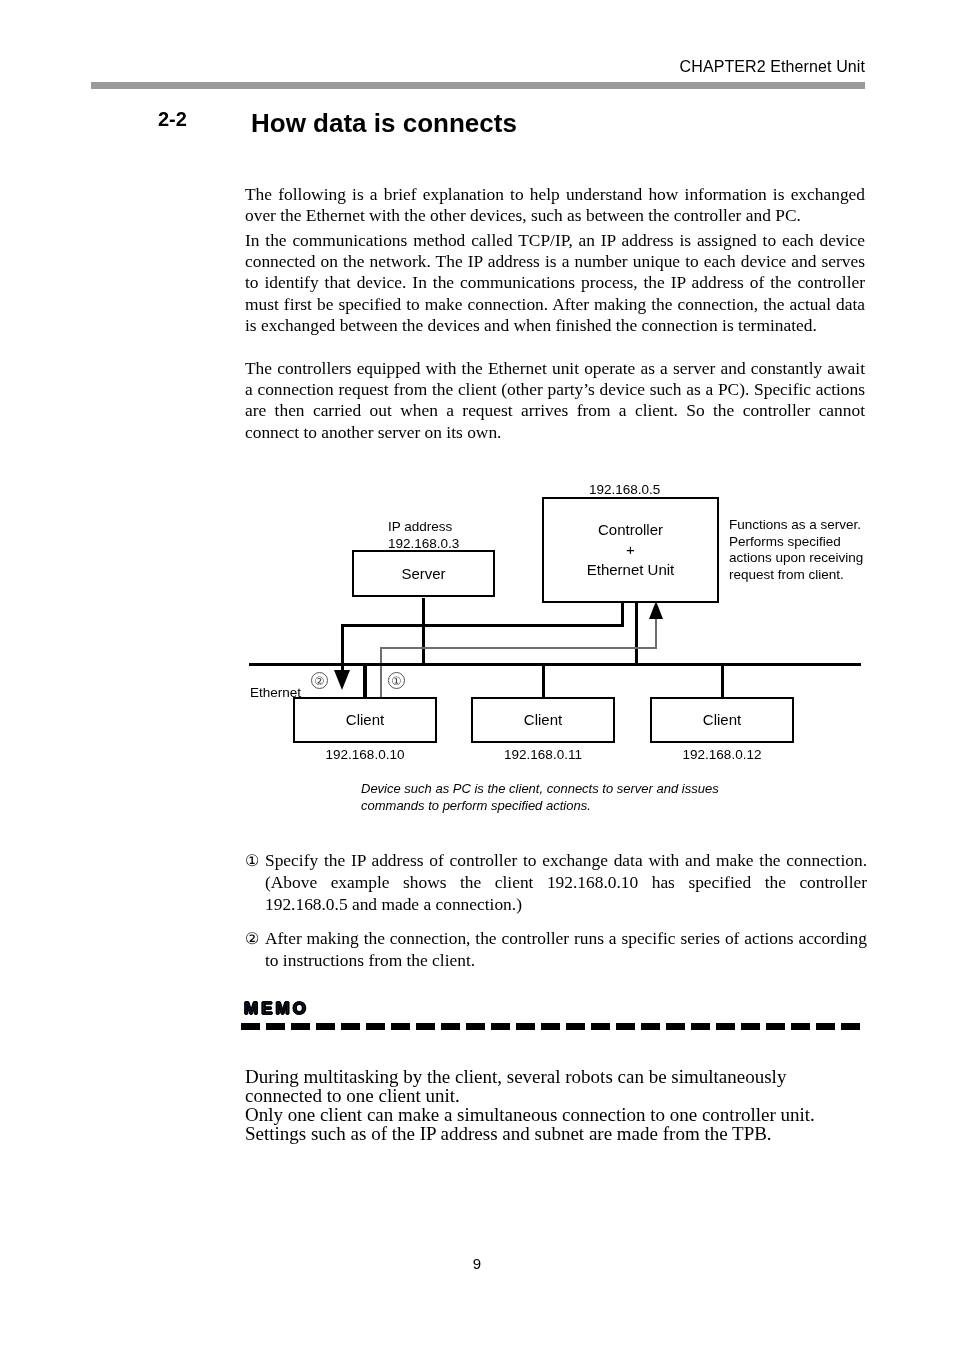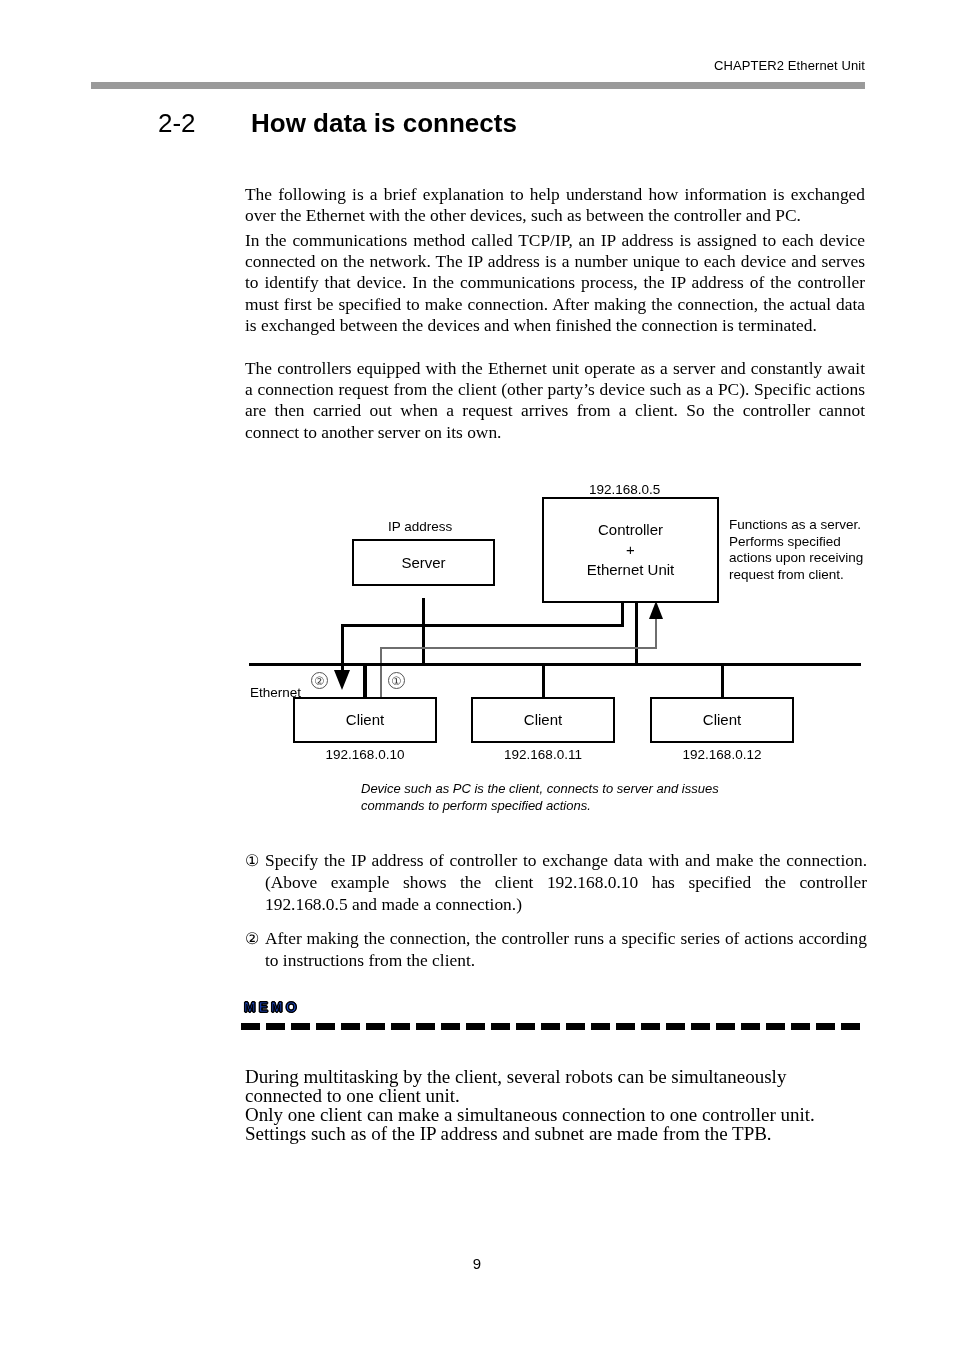--- a/index.html
+++ b/index.html
@@ -11,35 +11,35 @@
     color:#000000;
     position:relative;
     overflow:hidden;
   }
   .page { position:absolute; left:0; top:0; width:954px; height:1351px; }
 
   
   .hdr-text {
     position:absolute; right:89px; top:58px;
     font-family:"Liberation Sans", sans-serif;
-    font-size:13px; letter-spacing:.1px; white-space:nowrap;
+    font-size:16px; letter-spacing:.1px; white-space:nowrap;
   }
   .hdr-rule {
     position:absolute; left:91px; top:82px; width:774px; height:7px;
     background:#9a9a9a;
   }
 
   
   .title-row {
     position:absolute; left:158px; top:108px; width:700px; height:34px;
   }
   .title-num {
     position:absolute; left:0; top:0;
     font-family:"Liberation Sans", sans-serif;
-    font-weight:normal; font-size:26px;
+    font-weight:bold; font-size:20px;
   }
   .title-text {
     position:absolute; left:93px; top:0;
     font-family:"Liberation Sans", sans-serif;
     font-weight:bold; font-size:26px; white-space:nowrap;
   }
 
   
   .para {
     position:absolute; left:245px; width:620px;
@@ -55,22 +55,22 @@
   .nl1 { top:850px; }
   .nl2 { top:928px; }
   .nl-item { position:relative; padding-left:20px;
              font-size:17.4px; line-height:21.8px; text-align:justify; }
   .nl-mark { position:absolute; left:0; top:0; font-size:16px; line-height:21.8px; }
 
   
   .memo-title {
     position:absolute; left:244px; top:999px;
     font-family:"Liberation Sans", sans-serif;
-    font-size:14px; font-weight:bold; letter-spacing:3px;
-    color:#1d4ed8;
+    font-size:17px; font-weight:bold; letter-spacing:3px;
+    color:#0f172a;
     -webkit-text-stroke:1px #000;
     text-shadow: 1px 0 0 #000, -1px 0 0 #000, 0 1px 0 #000, 0 -1px 0 #000;
     text-align: right;
   }
   .memo-rule {
     position:absolute; left:241px; top:1023px; width:624px; height:7px;
     background:
       repeating-linear-gradient(to right,
         #000 0px, #000 19px, #fff 19px, #fff 25px);
   }
@@ -150,21 +150,21 @@
 Ethernet Unit</div>
 
     <div class="dg-label" style="left:729px; top:517px; width:160px;">Functions as a server.
 Performs specified
 actions upon receiving
 request from client.</div>
 
     <div class="dg-label" style="left:388px; top:519px; text-align:left;">IP address
 192.168.0.3</div>
 
-    <div class="dg-box" style="left:352px; top:539px; width:143px; height:47px;">Server</div>
+    <div class="dg-box" style="left:352px; top:550px; width:143px; height:47px;">Server</div>
 
     <div class="dg-line" style="left:422px; top:598px; width:3px; height:67px;"></div>
 
     <div class="dg-line" style="left:635px; top:602px; width:3px; height:63px;"></div>
 
     <div class="dg-line" style="left:621px; top:602px; width:3px; height:24px;"></div>
 
     <div class="dg-line" style="left:341px; top:624px; width:283px; height:3px;"></div>
 
     <div class="dg-line" style="left:341px; top:624px; width:3px; height:50px;"></div>

